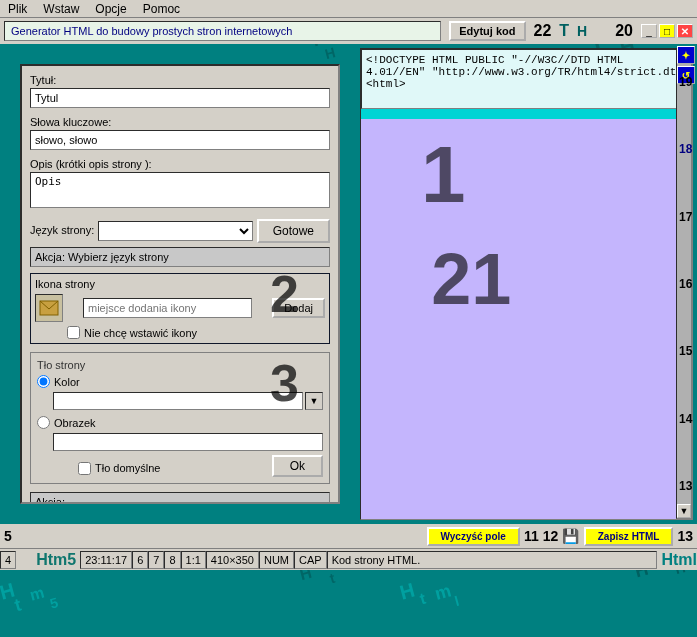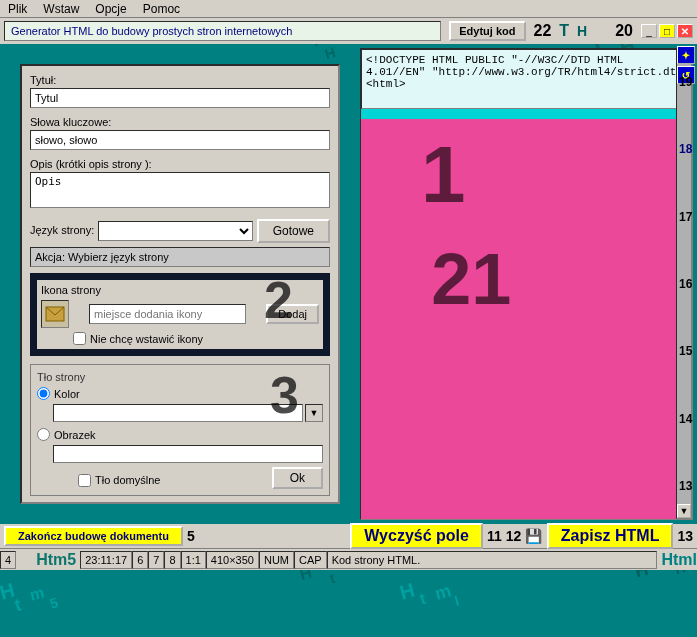--- a/index.html
+++ b/index.html
@@ -179,21 +179,21 @@
       height: 20px;
       display: flex;
       align-items: center;
       padding: 0 4px;
       margin-bottom: 6px;
       font-size: 11px;
     }
 
     
     .icon-section {
-      border: 7px solid #0f172a;
+      border: 1px solid #0f172a;
       padding: 4px;
       margin-bottom: 8px;
     }
 
     .icon-section-label {
       font-size: 11px;
       margin-bottom: 4px;
     }
 
     .icon-row {
@@ -338,21 +338,21 @@
       font-size: 11px;
       font-family: 'Courier New', monospace;
       color: black;
       background-color: #e0f8f8;
       border: 1px inset #808080;
       margin: 0;
       height: 60px;
     }
 
     .preview-area {
-      background-color: #ec4899;
+      background-color: #c4b5fd;
       flex: 1;
       position: absolute;
       top: 70px;
       left: 0; right: 16px; bottom: 0;
     }
 
     .big-number {
       position: absolute;
       font-size: 72px;
       font-weight: bold;
@@ -410,21 +410,21 @@
       font-size: 11px;
       font-weight: bold;
       cursor: pointer;
       color: #000080;
     }
 
     .clear-btn, .save-btn {
       background-color: #ffff00;
       border: 2px outset #fff;
       padding: 2px 12px;
-      font-size: 16px;
+      font-size: 10px;
       font-weight: bold;
       cursor: pointer;
       color: #000080;
     }
 
     .spacer { flex: 1; }
 
     
     .status-bar {
       height: 22px;
@@ -634,21 +634,20 @@
     <div style="position:absolute;right:0;top:0;display:flex;flex-direction:column;gap:2px;padding:2px;">
 
       <div class="side-btn" style="background-color:#0000cc;color:yellow;">✦</div>
 
       <div class="side-btn" style="background-color:#0000cc;color:yellow;">↺</div>
 
     </div>
   </div>
 
   <div class="bottom-toolbar">
-    <button class="finish-btn">Zakończ budowę dokumentu</button>
     <span style="font-size:14px;font-weight:bold;color:black">5</span>
     <div class="spacer"></div>
     <button class="clear-btn">Wyczyść pole</button>
     <span style="font-size:14px;font-weight:bold;color:black">11</span>
     <span style="font-size:14px;font-weight:bold;color:black">12</span>
 
     <span style="font-size:14px">💾</span>
     <button class="save-btn">Zapisz HTML</button>
     <span style="font-size:14px;font-weight:bold;color:black">13</span>
   </div>

